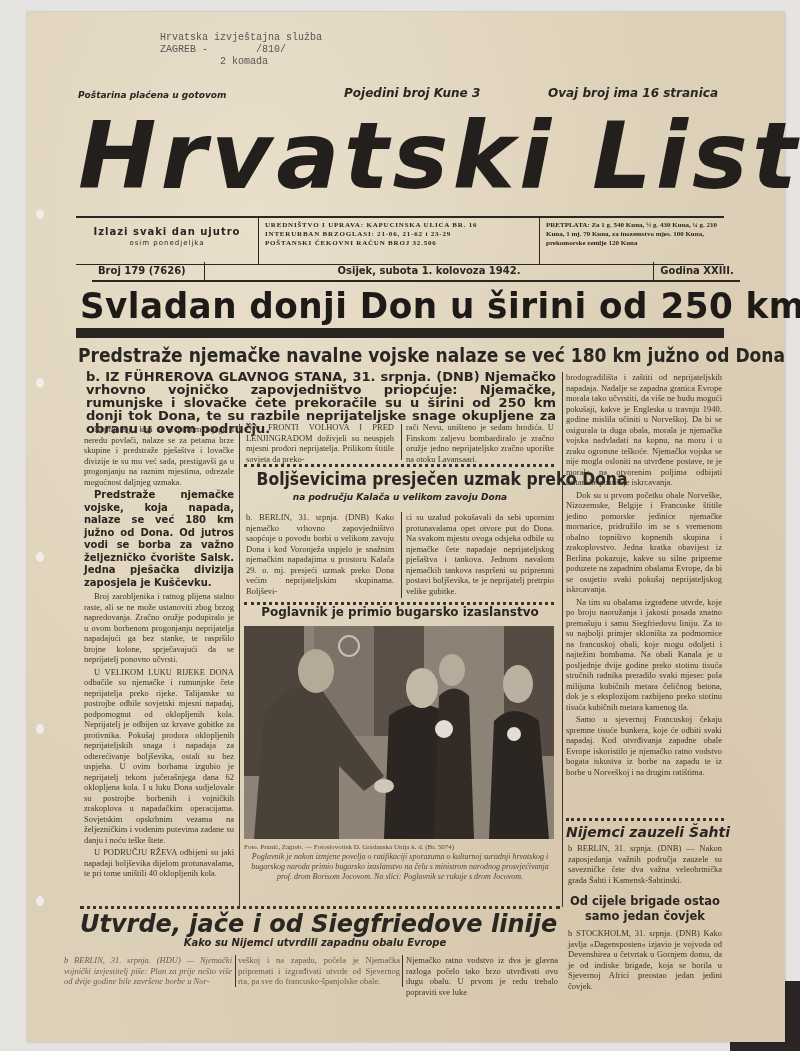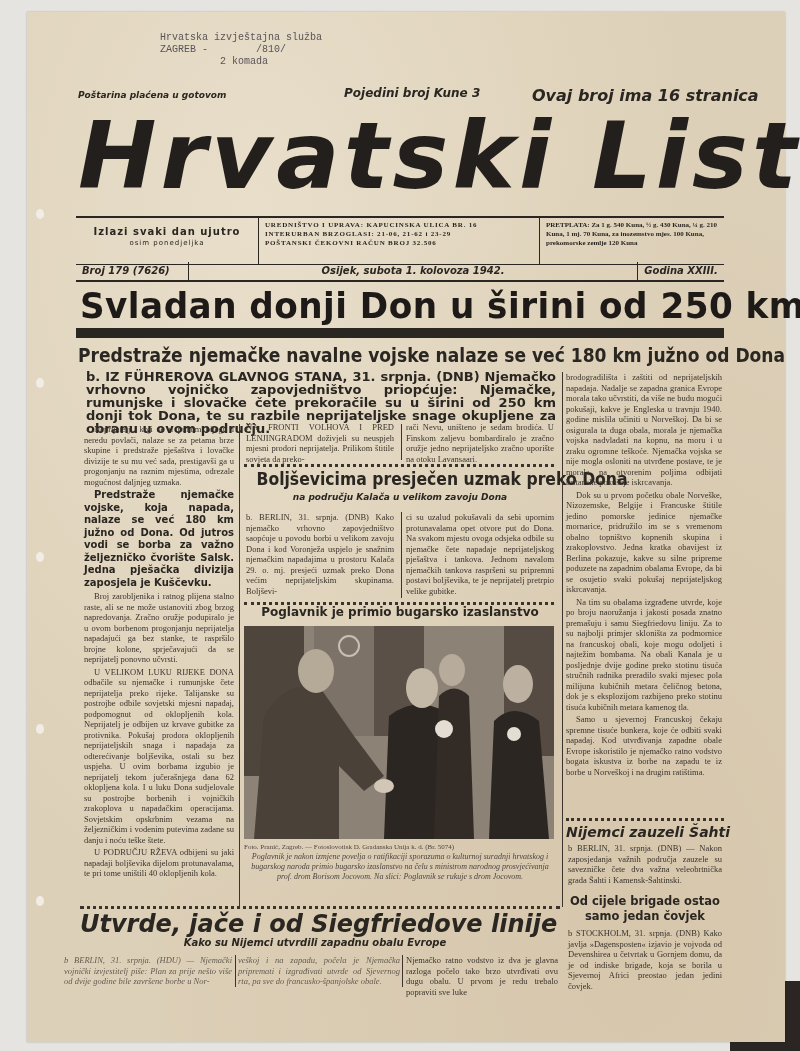--- a/index.html
+++ b/index.html
@@ -9,21 +9,21 @@
     background-image:radial-gradient(ellipse at 30% 20%,rgba(240,232,214,.6),rgba(0,0,0,0) 60%),radial-gradient(ellipse at 80% 90%,rgba(200,180,150,.35),rgba(0,0,0,0) 60%);
     box-shadow:0 0 2px rgba(0,0,0,.25);}
   .abs{position:absolute;}
   .stamp{left:160px;top:32px;font-family:"Liberation Mono",monospace;font-size:10px;line-height:12px;color:#5a5458;}
   .stamp div{white-space:pre;}
   .topline{top:86px;font-family:"DejaVu Sans",sans-serif;font-weight:bold;font-style:italic;}
   .masthead{left:78px;top:102px;width:650px;font-family:"DejaVu Sans",sans-serif;font-weight:900;font-style:italic;font-size:92px;letter-spacing:4px;line-height:110px;color:#231f1c;transform:scaleX(1.02);transform-origin:left;white-space:nowrap;}
   .infobar{left:76px;top:216px;width:648px;height:46px;border-top:2px solid #2a2621;border-bottom:1px solid #2a2621;display:flex;}
   .infobar .c{border-right:1px solid #2a2621;padding:3px 6px;font-size:7px;line-height:9px;}
   .infobar .c:last-child{border-right:none;}
-  .datebar{left:76px;top:262px;width:648px;height:18px;border-bottom:2px solid #2a2621;display:flex;font-family:"DejaVu Sans",sans-serif;font-weight:bold;font-size:10px;align-items:flex-end;font-style:italic;}
+  .datebar{left:92px;top:262px;width:648px;height:18px;border-bottom:2px solid #2a2621;display:flex;font-family:"DejaVu Sans",sans-serif;font-weight:bold;font-size:10px;align-items:flex-end;}
   .datebar div{height:18px;line-height:18px;padding:0 6px;}
   .h1{left:80px;top:282px;width:650px;font-family:"DejaVu Sans",sans-serif;font-weight:bold;font-size:36px;line-height:48px;letter-spacing:.5px;white-space:nowrap;color:#1e1a17;transform:scaleX(.95);transform-origin:left;}
   .h1bar{left:76px;top:328px;width:648px;height:10px;background:#2a2621;}
   .h2{left:78px;top:343px;width:650px;font-family:"DejaVu Sans",sans-serif;font-weight:bold;font-size:19px;line-height:24px;white-space:nowrap;transform:scaleX(.9);transform-origin:left;}
   .lead{left:86px;top:370px;width:470px;font-family:"DejaVu Sans",sans-serif;font-weight:bold;font-size:13px;line-height:13px;text-align:justify;}
   .col{font-size:8.5px;line-height:10.5px;text-align:justify;color:#3a342d;}
   .col p{margin:0 0 2px 0;text-indent:10px;}
   .col .b{font-family:"DejaVu Sans",sans-serif;font-weight:bold;font-size:10px;line-height:12.5px;color:#2a2621;}
   .vrule{background:#3a342d;width:1px;}
   .dash{height:0;border-top:3px dotted #3a342d;}
@@ -46,21 +46,21 @@
 </div>
 
 <div class="abs stamp">
   <div>Hrvatska izvještajna služba</div>
   <div>ZAGREB -        /810/</div>
   <div>          2 komada</div>
 </div>
 
 <div class="abs topline" style="left:78px;font-size:9px;top:90px;">Poštarina plaćena u gotovom</div>
 <div class="abs topline" style="left:344px;font-size:12px;">Pojedini broj Kune 3</div>
-<div class="abs topline" style="left:532px;font-size:16px;">Ovaj broj ima 16 stranica</div>
+<div class="abs topline" style="left:548px;font-size:12px;">Ovaj broj ima 16 stranica</div>
 
 <div class="abs masthead">Hrvatski List</div>
 
 <div class="abs infobar">
   <div class="c" style="width:170px;text-align:center;font-family:'DejaVu Sans',sans-serif;">
     <div style="font-size:10px;font-weight:bold;letter-spacing:1px;line-height:14px;margin-top:4px;">Izlazi svaki dan ujutro</div>
     <div style="font-size:7px;letter-spacing:1px;">osim ponedjeljka</div>
   </div>
   <div class="c" style="width:268px;letter-spacing:.8px;font-weight:bold;">
     <div>UREDNIŠTVO I UPRAVA: KAPUCINSKA ULICA BR. 16</div>
@@ -144,15 +144,15 @@
 <div class="abs dash" style="left:566px;top:818px;width:158px;"></div>
 <div class="abs sub-h" style="left:566px;top:824px;width:158px;font-size:14px;font-style:italic;">Nijemci zauzeli Šahti</div>
 <div class="abs col" style="left:568px;top:843px;width:154px;">b BERLIN, 31. srpnja. (DNB) — Nakon zaposjedanja važnih područja zauzele su savezničke čete dva važna veleobrtnička grada Šahti i Kamensk-Šahtinski.</div>
 <div class="abs sub-h" style="left:566px;top:894px;width:158px;font-size:11.5px;white-space:normal;line-height:15px;">Od cijele brigade ostao samo jedan čovjek</div>
 <div class="abs col" style="left:568px;top:928px;width:154px;">b STOCKHOLM, 31. srpnja. (DNB) Kako javlja »Dagensposten« izjavio je vojvoda od Devenshirea u četvrtak u Gornjem domu, da je od indiske brigade, koja se borila u Sjevernoj Africi preostao jedan jedini čovjek.</div>
 
 <div class="abs sub-h" style="left:80px;top:910px;width:470px;font-size:24px;font-style:italic;">Utvrde, jače i od Siegfriedove linije</div>
 <div class="abs sub-h" style="left:80px;top:937px;width:470px;font-size:10px;font-style:italic;">Kako su Nijemci utvrdili zapadnu obalu Evrope</div>
 <div class="abs col" style="left:64px;top:955px;width:168px;font-style:italic;opacity:.75;">b BERLIN, 31. srpnja. (HDU) — Njemački vojnički izvjestitelj piše: Plan za prije nešto više od dvije godine bile završene borbe u Nor-</div>
 <div class="abs vrule" style="left:235px;top:955px;height:32px;"></div>
-<div class="abs col" style="left:238px;top:955px;width:162px;font-style:italic;opacity:.75;">veškoj i na zapadu, počela je Njemačka pripremati i izgrađivati utvrde od Sjevernog rta, pa sve do francusko-španjolske obale.</div>
+<div class="abs col" style="left:238px;top:955px;width:162px;opacity:.75;">veškoj i na zapadu, počela je Njemačka pripremati i izgrađivati utvrde od Sjevernog rta, pa sve do francusko-španjolske obale.</div>
 <div class="abs vrule" style="left:402px;top:955px;height:32px;"></div>
 <div class="abs col" style="left:406px;top:955px;width:152px;">Njemačko ratno vodstvo iz dva je glavna razloga počelo tako brzo utvrđivati ovu dugu obalu. U prvom je redu trebalo popraviti sve luke</div>
 
 </body></html>

